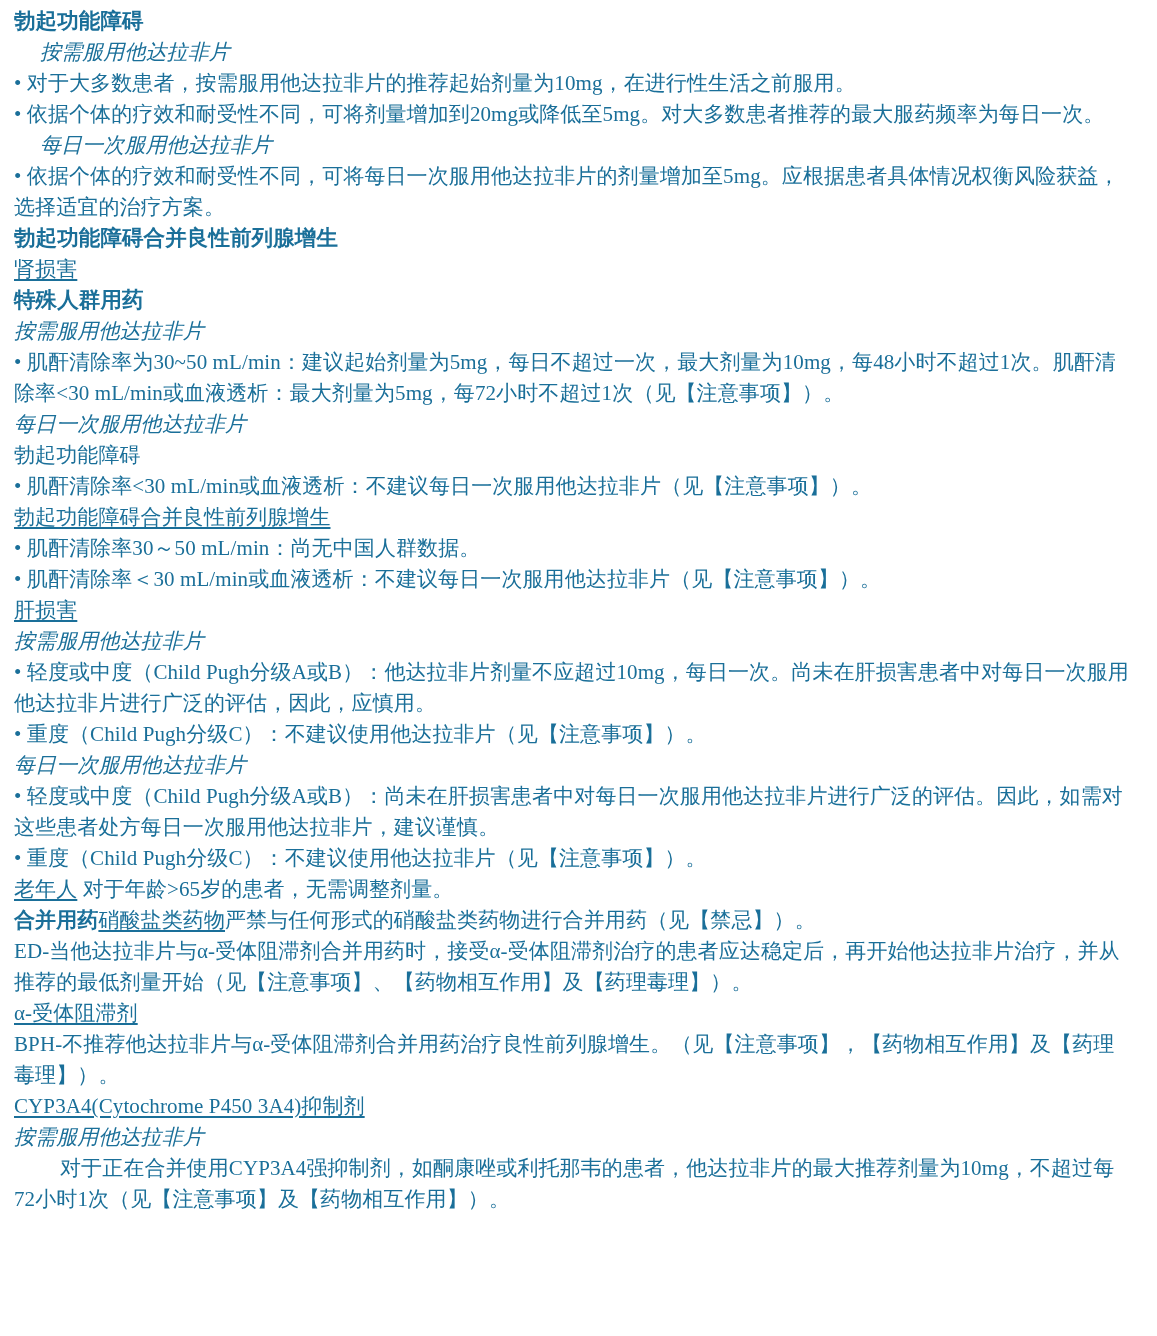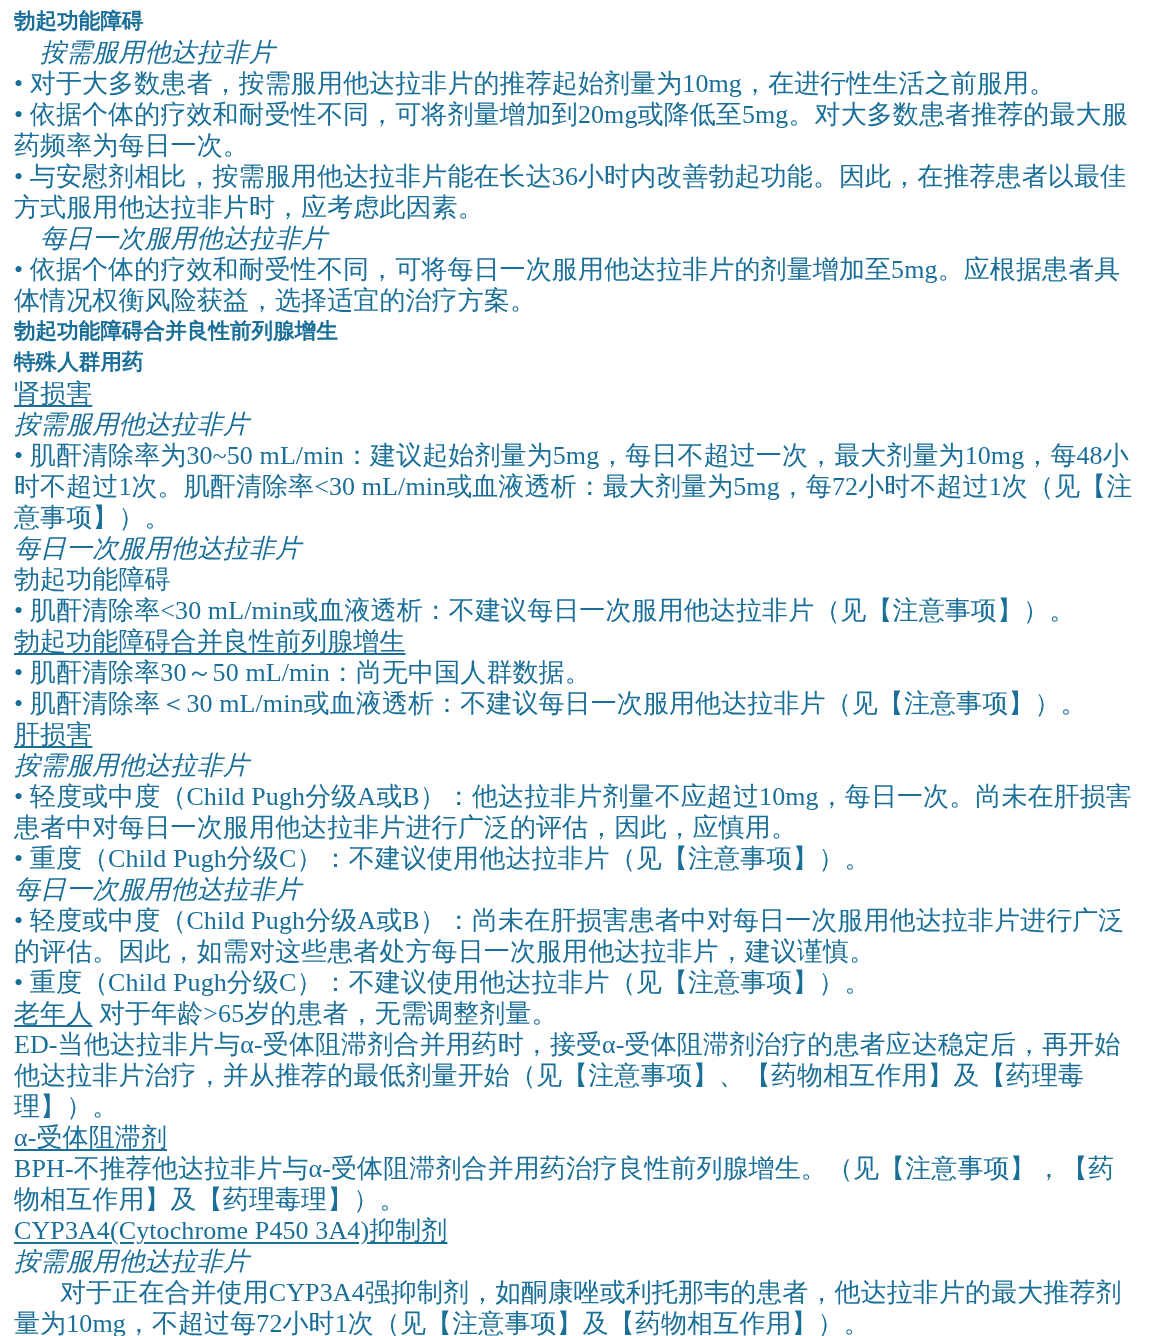--- a/index.html
+++ b/index.html
@@ -12,21 +12,21 @@
     min-height: 1336px;
     font-family: "Liberation Serif", "DejaVu Serif", serif;
     color: #1a6f99;
   }
   #doc {
     width: 1157px;
     box-sizing: border-box;
     padding: 6px 22px 10px 14px;
   }
   .line {
-    font-size: 26px;
+    font-size: 21px;
     line-height: 31px;
     color: #1a6f99;
     letter-spacing: 0.1px;
   }
   .bold {
     font-weight: bold;
   }
   .italic {
     font-style: italic;
   }
@@ -50,41 +50,41 @@
   }
 </style>
 </head>
 <body>
 
 <div id="doc">
     <p class="line bold hdr">勃起功能障碍</p>
     <p class="line italic indent-sub">按需服用他达拉非片</p>
     <p class="line">• 对于大多数患者，按需服用他达拉非片的推荐起始剂量为10mg，在进行性生活之前服用。</p>
     <p class="line">• 依据个体的疗效和耐受性不同，可将剂量增加到20mg或降低至5mg。对大多数患者推荐的最大服药频率为每日一次。</p>
-    <p class="line">• 与安慰剂相比，按需服用他达拉非片能在长达36小时内改善勃起功能。因此，在推荐患者以最佳方式服用他达拉非片时，应考虑此因素。</p>
     <p class="line italic indent-sub">每日一次服用他达拉非片</p>
     <p class="line">• 依据个体的疗效和耐受性不同，可将每日一次服用他达拉非片的剂量增加至5mg。应根据患者具体情况权衡风险获益，选择适宜的治疗方案。</p>
     <p class="line bold hdr">勃起功能障碍合并良性前列腺增生</p>
+    <p class="line underline">肾损害</p>
     <p class="line bold hdr">特殊人群用药</p>
-    <p class="line underline">肾损害</p>
     <p class="line italic">按需服用他达拉非片</p>
     <p class="line">• 肌酐清除率为30~50 mL/min：建议起始剂量为5mg，每日不超过一次，最大剂量为10mg，每48小时不超过1次。肌酐清除率&lt;30 mL/min或血液透析：最大剂量为5mg，每72小时不超过1次（见【注意事项】）。</p>
     <p class="line italic">每日一次服用他达拉非片</p>
     <p class="line">勃起功能障碍</p>
     <p class="line">• 肌酐清除率&lt;30 mL/min或血液透析：不建议每日一次服用他达拉非片（见【注意事项】）。</p>
     <p class="line underline">勃起功能障碍合并良性前列腺增生</p>
     <p class="line">• 肌酐清除率30～50 mL/min：尚无中国人群数据。</p>
     <p class="line">• 肌酐清除率＜30 mL/min或血液透析：不建议每日一次服用他达拉非片（见【注意事项】）。</p>
     <p class="line underline">肝损害</p>
     <p class="line italic">按需服用他达拉非片</p>
     <p class="line">• 轻度或中度（Child Pugh分级A或B）：他达拉非片剂量不应超过10mg，每日一次。尚未在肝损害患者中对每日一次服用他达拉非片进行广泛的评估，因此，应慎用。</p>
     <p class="line">• 重度（Child Pugh分级C）：不建议使用他达拉非片（见【注意事项】）。</p>
     <p class="line italic">每日一次服用他达拉非片</p>
     <p class="line">• 轻度或中度（Child Pugh分级A或B）：尚未在肝损害患者中对每日一次服用他达拉非片进行广泛的评估。因此，如需对这些患者处方每日一次服用他达拉非片，建议谨慎。</p>
     <p class="line">• 重度（Child Pugh分级C）：不建议使用他达拉非片（见【注意事项】）。</p>
     <p class="line"><span class="underline">老年人</span><span> 对于年龄&gt;65岁的患者，无需调整剂量。</span></p>
+    <p class="line"><span class="bold">合并用药</span><span class="underline">硝酸盐类药物</span><span>严禁与任何形式的硝酸盐类药物进行合并用药（见【禁忌】）。</span></p>
     <p class="line">ED-当他达拉非片与α-受体阻滞剂合并用药时，接受α-受体阻滞剂治疗的患者应达稳定后，再开始他达拉非片治疗，并从推荐的最低剂量开始（见【注意事项】、【药物相互作用】及【药理毒理】）。</p>
     <p class="line underline">α-受体阻滞剂</p>
     <p class="line">BPH-不推荐他达拉非片与α-受体阻滞剂合并用药治疗良性前列腺增生。（见【注意事项】，【药物相互作用】及【药理毒理】）。</p>
     <p class="line underline">CYP3A4(Cytochrome P450 3A4)抑制剂</p>
     <p class="line italic">按需服用他达拉非片</p>
     <p class="line indent-para">对于正在合并使用CYP3A4强抑制剂，如酮康唑或利托那韦的患者，他达拉非片的最大推荐剂量为10mg，不超过每72小时1次（见【注意事项】及【药物相互作用】）。</p>
   </div>
 
 </body></html>

